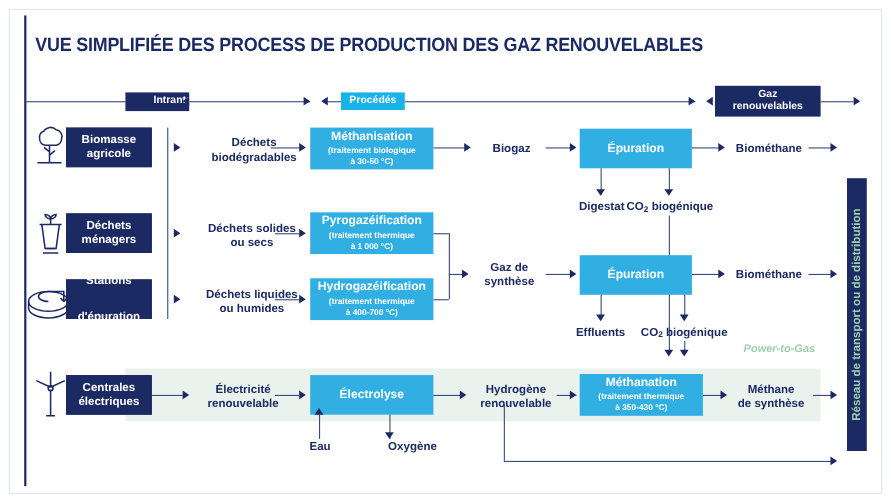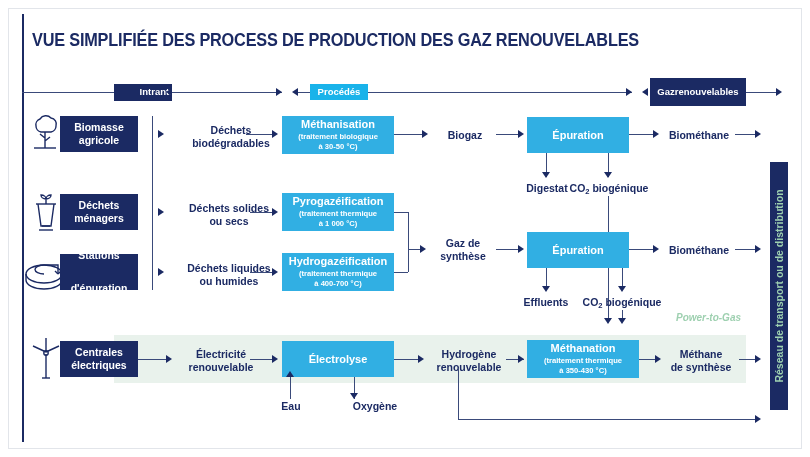--- a/index.html
+++ b/index.html
@@ -68,21 +68,21 @@
   <div class="arw r" style="left:166px;top:88px;transform:rotate(180deg);"></div>
   <div class="arw r" style="left:276px;top:88px;"></div>
 
   <div class="arw l" style="left:292px;top:88px;"></div>
   <div class="hline" style="left:298px;top:92px;width:12px;"></div>
   <div class="tag cyan" style="left:310px;top:84px;width:58px;height:16px;">Procédés</div>
   <div class="hline" style="left:368px;top:92px;width:264px;"></div>
   <div class="arw r" style="left:626px;top:88px;"></div>
 
   <div class="arw l" style="left:642px;top:88px;"></div>
-  <div class="tag navy" style="left:650px;top:78px;width:96px;height:28px;">
+  <div class="tag navy" style="left:650px;top:78px;width:96px;height:28px;flex-direction:column;">
     <span>Gaz</span>
     <span>renouvelables</span>
   </div>
   <div class="hline" style="left:746px;top:92px;width:30px;"></div>
   <div class="arw r" style="left:776px;top:88px;"></div>
 
   <div class="band" style="left:114px;top:335px;width:632px;height:48px;"></div>
   <div class="ptg" style="left:676px;top:312px;">Power-to-Gas</div>
 
   <div class="icon" style="left:24px;top:112px;">

